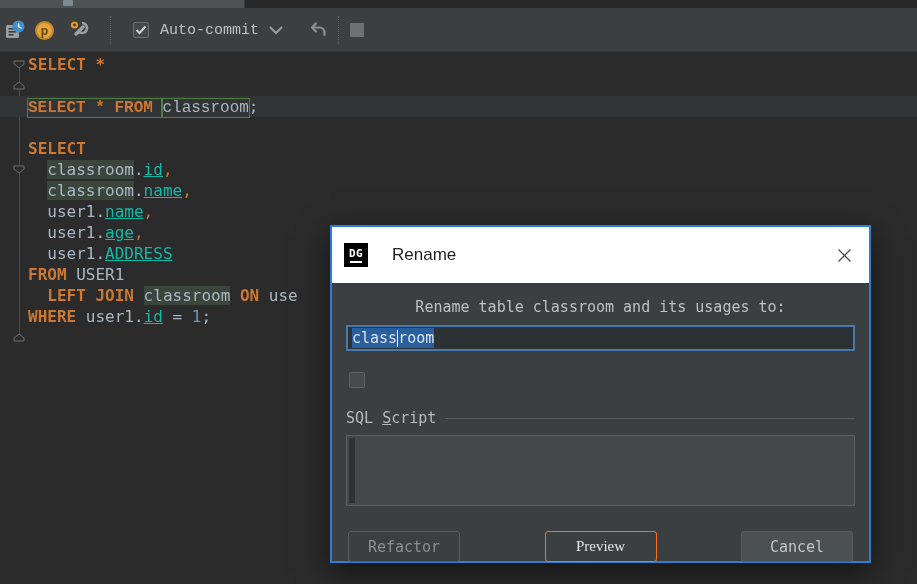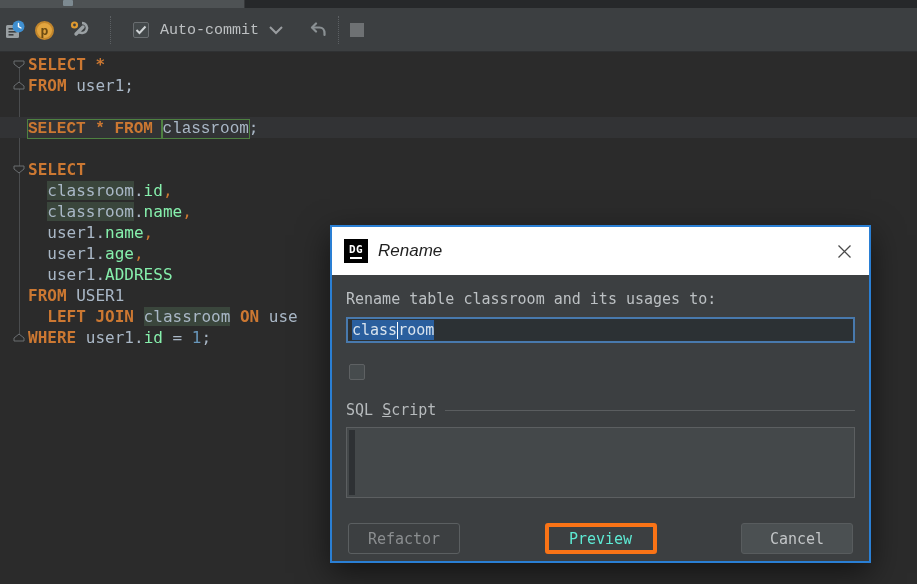--- a/index.html
+++ b/index.html
@@ -21,42 +21,42 @@
   .tb-label { color:#bdc0c2; font-size:15px;font-family:Liberation Mono, monospace; }
   .p-icon { width:19px; height:19px; border-radius:50%; background:#e2a53f; border:2px solid #c2862c; color:#6b4b12; font-weight:bold; font-size:13px; display:flex; align-items:center; justify-content:center; }
   .stop-square { width:14px; height:14px; background:#6e7173; }
   
   .editor { position:absolute; left:0; top:52px; width:917px; height:400px; background:#2b2b2b; }
   .code-lines { position:absolute; left:0; top:2px; width:100%; }
   .code-line { height:21px; line-height:21px; font-size:16px; white-space:pre; padding-left:28px; color:#a9b7c6; }
   .code-line.hl { background:#323335; }
   .tk.kw { color:#cc7832; font-weight:bold; }
   .tk.id { color:#a9b7c6; }
-  .tk.col { color:#86efac; }
+  .tk.col { color:#14b8a6;text-decoration:underline; }
   .tk.num { color:#6897bb; }
   .tk.p { color:#a9b7c6; }
   .tk.comma { color:#cc7832; }
   .tk.usage { background:#3a463c; }
   .occ-box { outline:1px solid #4e8141;font-family:Liberation Mono, monospace; }
   .gutter-line { position:absolute; width:1px; background:#4a4c4e; left:19px; }
   .fold-marker { position:absolute; left:13px; }
   
   .dialog {
     position:absolute; left:330px; top:225px; width:541px; height:338px;
     background:#3c3f41; border:2px solid #2a7fd4; z-index:5;
     box-shadow:0 10px 30px rgba(0,0,0,0.55);
   }
-  .dlg-titlebar { height:48px; background:#ffffff; display:flex; align-items:center; padding:0 12px 0 12px; }
+  .dlg-titlebar { height:56px; background:#ffffff; display:flex; align-items:center; padding:0 12px 0 12px; }
   .dg-logo { width:24px; height:24px; background:#000; display:flex; flex-direction:column; align-items:center; justify-content:center; }
   .dg-logo span { color:#fff; font-size:11px; font-weight:bold; line-height:11px; letter-spacing:0.5px; }
   .dg-logo i { display:block; width:12px; height:2px; background:#fff; margin-top:2px; }
-  .dlg-title { margin-left:10px; color:#1f1f1f; font-size:17px; font-family:"Liberation Sans","DejaVu Sans",sans-serif;font-style:italic; }
+  .dlg-title { margin-left:24px; color:#1f1f1f; font-size:17px; font-family:"Liberation Sans","DejaVu Sans",sans-serif; }
   .dlg-close { margin-left:auto; width:26px; height:26px; display:flex; align-items:center; justify-content:center; cursor:default; }
   .dlg-body { padding:0 14px; position:relative; }
-  .rename-label { margin-top:15px; font-size:15px; color:#bcc0c3; }
+  .rename-label { margin-top:15px; font-size:15px; color:#bcc0c3;text-align:center; }
   .rename-input {
     margin-top:9px; height:26px; border:2px solid #4879ad; background:#2c3134;
     display:flex; align-items:center; padding:0 4px; font-size:15px; color:#cfd8e0;
   }
   .sel { background:#2a5f9e; color:#d9e4ee; display:inline-flex; align-items:center; height:20px; }
   .caret { display:inline-block; width:1px; height:17px; background:#ffffff; }
   .chk-row { margin-top:21px; display:flex; align-items:center; }
   .chk-box { width:16px; height:16px; background:#464b4d; border:1px solid #5e6163; border-radius:2px; margin-left:3px; }
   .chk-label { margin-left:11px; font-size:15px; color:#b7bbbd; }
   .mn { text-decoration:underline; }
@@ -65,21 +65,21 @@
   .section-line { flex:1; height:1px; background:#5a5d5f; margin-left:9px; }
   .script-panel { margin-top:8px; height:71px; background:#44484a; border:1px solid #5c5f61; position:relative; }
   .script-gutter { position:absolute; left:2px; top:2px; bottom:2px; width:6px; background:#2e3134; }
   .btn-row { margin-top:25px; display:flex; justify-content:space-between; padding:0 2px; }
   .btn {
     min-width:112px; height:31px; font-size:15px; border-radius:3px;
     font-family:"DejaVu Sans Mono","Liberation Mono",monospace;
     background:#4b5052; border:1px solid #585c5e; color:#c2c5c7;
   }
   .btn.disabled { background:transparent; border:1px solid #5b5f61; color:#8b8e90; }
-  .btn.disabled2 { background:transparent; border:4px solid #f97316; color:#5eead4; }
+  .btn.disabled2 { background:transparent; border:1px solid #f97316; color:#e5e5e5;font-family:Liberation Serif, serif; }
 </style>
 </head>
 <body>
 
 <div class="screen">
 
   <div class="tabstrip">
     <div class="tab-active">
       <div class="tab-mini-icon"></div>
     </div>
@@ -132,21 +132,20 @@
     <div class="tb-sep" style="left:338px;"></div>
     <div class="tb-item" style="left:350px;">
       <div class="stop-square"></div>
     </div>
   </div>
 
   <div class="editor">
     <div class="gutter-line" style="top: 12px; height: 273px;"></div>
     <div class="code-lines">
         <div class="code-line"><span><span class="tk kw">SELECT</span><span class="tk kw"> *</span></span></div>
-        <div class="code-line"><span><span class="tk kw">FROM</span><span class="tk p"> </span><span class="tk id">user1</span><span class="tk p">;</span></span></div>
         <div class="code-line"></div>
         <div class="code-line hl"><span class="occ-box"><span class="tk kw">SELECT</span><span class="tk kw"> * </span><span class="tk kw">FROM</span><span class="tk p"> </span></span><span class="occ-box"><span class="tk id">classroom</span></span><span><span class="tk p">;</span></span></div>
         <div class="code-line"></div>
         <div class="code-line"><span><span class="tk kw">SELECT</span></span></div>
         <div class="code-line"><span><span class="tk p">  </span><span class="tk id usage">classroom</span><span class="tk p">.</span><span class="tk col">id</span><span class="tk comma">,</span></span></div>
         <div class="code-line"><span><span class="tk p">  </span><span class="tk id usage">classroom</span><span class="tk p">.</span><span class="tk col">name</span><span class="tk comma">,</span></span></div>
         <div class="code-line"><span><span class="tk p">  </span><span class="tk id">user1</span><span class="tk p">.</span><span class="tk col">name</span><span class="tk comma">,</span></span></div>
         <div class="code-line"><span><span class="tk p">  </span><span class="tk id">user1</span><span class="tk p">.</span><span class="tk col">age</span><span class="tk comma">,</span></span></div>
         <div class="code-line"><span><span class="tk p">  </span><span class="tk id">user1</span><span class="tk p">.</span><span class="tk col">ADDRESS</span></span></div>
         <div class="code-line"><span><span class="tk kw">FROM</span><span class="tk p"> </span><span class="tk id">USER1</span></span></div>

